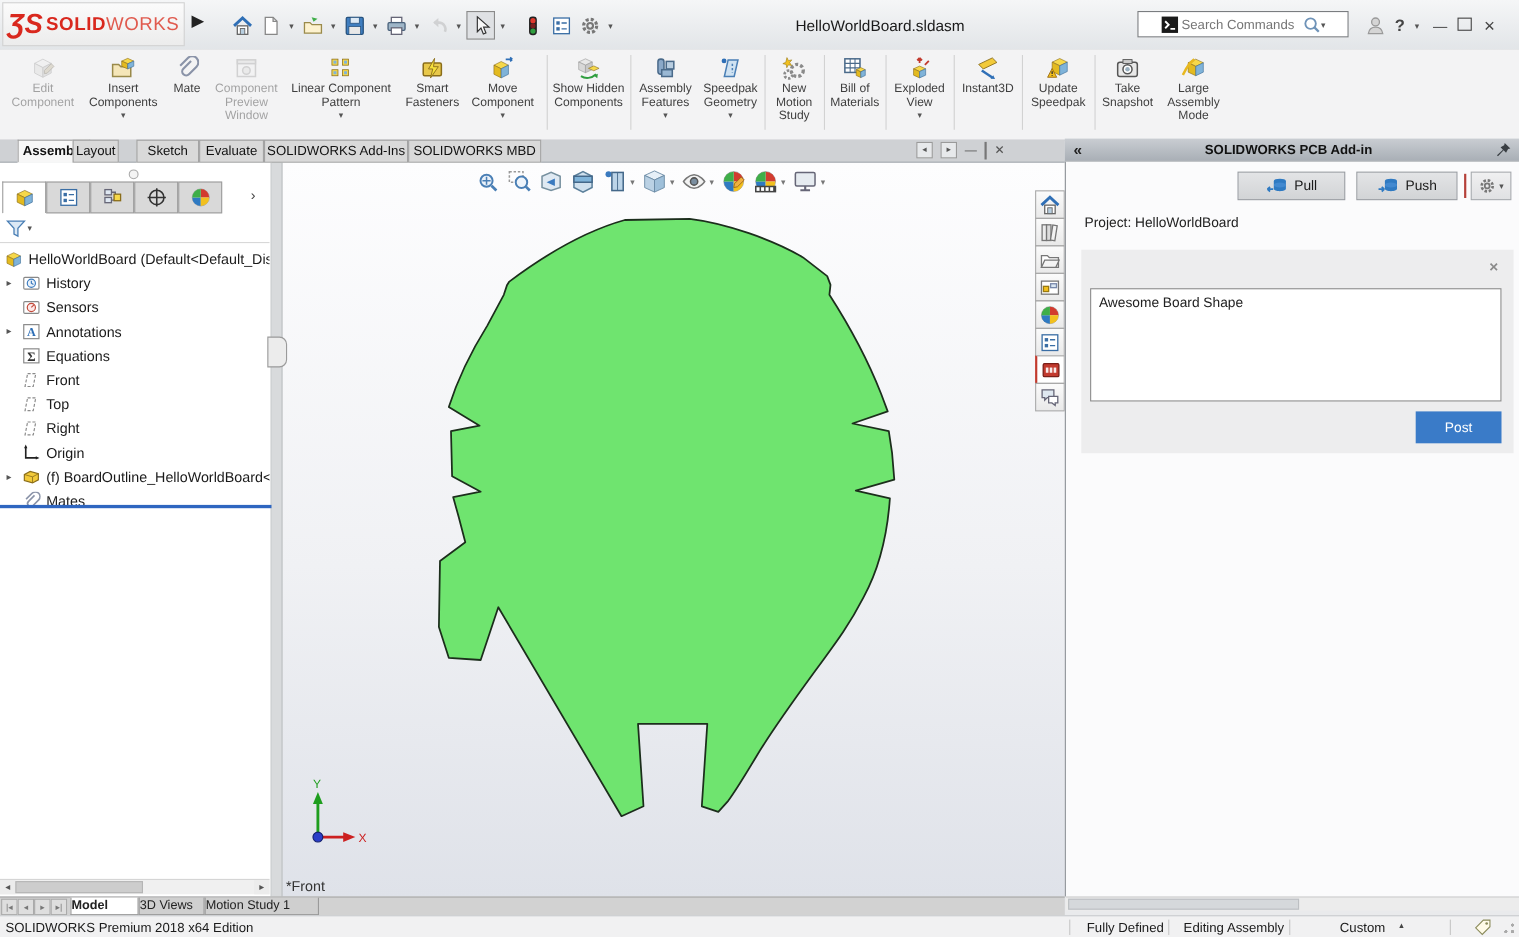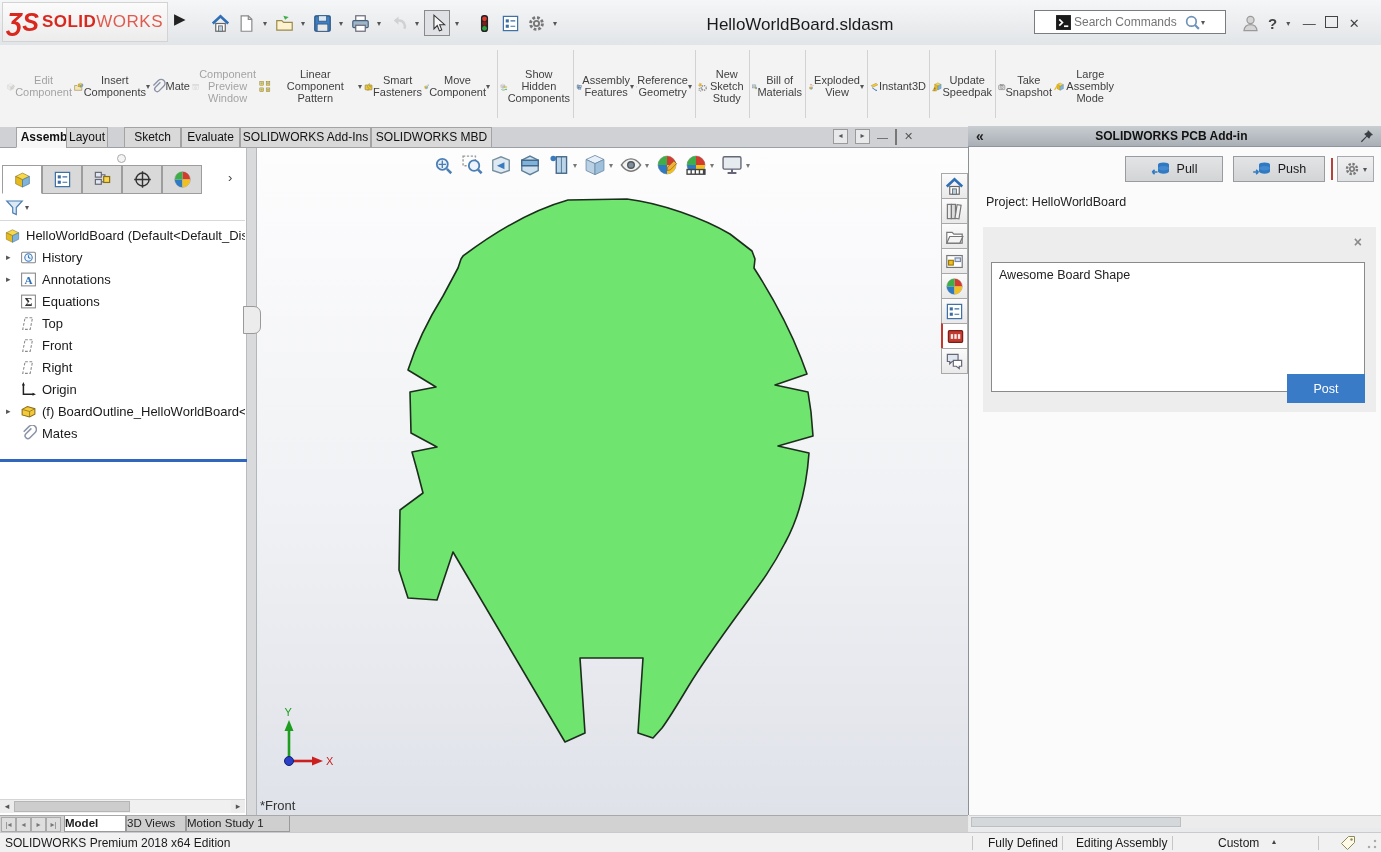--- a/index.html
+++ b/index.html
@@ -14,32 +14,32 @@
   .logo-solid{font-weight:bold;font-size:17px;color:#d9281e;letter-spacing:.5px;}
   .logo-works{font-weight:normal;font-size:17px;color:#e05a4e;letter-spacing:.5px;}
   #logo-flyout{left:174px;top:10px;font-size:15px;color:#222;cursor:pointer;}
   #qat{left:208px;top:10px;height:26px;display:flex;align-items:center;gap:2px;}
   .qbtn{width:24px;height:24px;display:flex;align-items:center;justify-content:center;}
   .qbtn .icon{width:19px;height:19px;}
   .qcaret{font-size:8px;color:#555;width:10px;text-align:center;}
   .qsep{width:6px;}
   .boxed{border:1px solid #8a8a8a;background:#dfe1e4;}
   .grayed{opacity:.45;filter:grayscale(1);}
-  #doc-title{left:640px;top:15px;width:320px;text-align:center;font-size:17px;color:#1a1a1a;}
+  #doc-title{left:640px;top:15px;width:320px;text-align:center;font-size:14px;color:#1a1a1a;}
   #searchbox{left:1034px;top:10px;width:192px;height:24px;background:#fff;border:1px solid #7a7d80;display:flex;align-items:center;box-sizing:border-box;padding:0 20px;}
   #searchbox .icon{width:17px;height:17px;flex:0 0 auto;}
   #search-input{flex:1;border:none;outline:none;font-size:12px;color:#333;font-family:"Liberation Sans",sans-serif;min-width:0;background:transparent;}
   #search-caret{font-size:8px;color:#555;}
   #tb-right{left:1238px;top:10px;height:26px;display:flex;align-items:center;gap:6px;}
   #help-q{font-size:15px;font-weight:bold;color:#444;}
   .win-glyph{font-size:13px;color:#444;width:20px;text-align:center;}
   .win-max{width:11px;height:10px;border:1.6px solid #444;display:inline-block;}
   
   #ribbon{left:0;top:45px;width:1381px;height:82px;background:#f3f3f4;border-bottom:1px solid #c6c9cc;}
-  .rbtn{position:absolute;top:3px;height:76px;display:flex;flex-direction:row;align-items:center;font-size:11px;line-height:12px;color:#3f3f3f;text-align:center;cursor:pointer;}
+  .rbtn{position:absolute;top:3px;height:76px;display:flex;flex-direction:column;align-items:center;font-size:11px;line-height:12px;color:#3f3f3f;text-align:center;cursor:pointer;}
   .rbtn .ric{width:22px;height:22px;margin:3px 0 2px;}
   .rbtn .rdd{font-size:8px;color:#555;height:9px;line-height:9px;margin-top:1px;}
   .rbtn.dis{opacity:.45;filter:grayscale(.8);cursor:default;}
   .rsep{position:absolute;top:5px;height:68px;width:1px;background:#d2d2d2;}
   
   #tabrow{left:0;top:127px;width:968px;height:21px;background:#cfd1d4;border-bottom:1px solid #9aa0a6;box-sizing:border-box;}
   .ctab{position:absolute;top:0;height:21px;background:#d9d9d9;border:1px solid #a3a3a3;box-sizing:border-box;font-size:12px;line-height:19px;text-align:center;color:#111;cursor:pointer;}
   .ctab.active{background:#f7f7f7;font-weight:bold;border-bottom:1px solid #f7f7f7;}
   #doc-ctrl{position:absolute;left:833px;top:2px;display:flex;align-items:center;gap:7px;}
   .dbox{width:13px;height:13px;border:1px solid #9a9a9a;background:#e7e9eb;font-size:8px;color:#555;text-align:center;line-height:12px;}
@@ -89,21 +89,21 @@
   #tpane{left:968px;top:147px;width:413px;height:668px;background:#fbfbfc;border-left:1px solid #8c9196;box-sizing:border-box;}
   .pbtn{position:absolute;height:26px;background:linear-gradient(#e3e4e6,#d2d4d6);border:1px solid #989ca1;box-sizing:border-box;display:flex;align-items:center;justify-content:center;gap:6px;font-size:12.5px;color:#1a1a1a;cursor:pointer;}
   .pbtn .icon{width:20px;height:16px;}
   #pane-reddiv{position:absolute;left:362px;top:11px;width:2px;height:22px;background:#b5413a;}
   #gear-btn{position:absolute;left:368px;top:9px;width:37px;height:26px;background:linear-gradient(#f0f0f1,#e0e1e3);border:1px solid #a6a9ad;box-sizing:border-box;display:flex;align-items:center;justify-content:center;gap:3px;cursor:pointer;}
   #gear-btn .icon{width:16px;height:16px;}
   #gear-caret{font-size:8px;color:#555;}
   #project-label{position:absolute;left:17px;top:48px;font-size:12.5px;color:#222;}
   #comment-card{position:absolute;left:14px;top:80px;width:393px;height:185px;background:#ededee;}
   #card-close{position:absolute;right:14px;top:8px;font-size:14px;font-weight:bold;color:#8a8a8a;cursor:pointer;line-height:14px;}
-  #comment-input{position:absolute;left:8px;top:35px;width:374px;height:130px;box-sizing:border-box;border:1px solid #8a8a8a;background:#fff;font-family:"Liberation Sans",sans-serif;font-size:12.5px;color:#222;padding:5px 7px;resize:none;outline:none;}
+  #comment-input{position:absolute;left:8px;top:35px;width:374px;height:103px;box-sizing:border-box;border:1px solid #8a8a8a;background:#fff;font-family:"Liberation Sans",sans-serif;font-size:12.5px;color:#222;padding:5px 7px;resize:none;outline:none;}
   #post-btn{position:absolute;left:304px;top:147px;width:78px;height:29px;background:#3a7bc8;color:#fff;font-size:12.5px;border:none;display:flex;align-items:center;justify-content:center;cursor:pointer;}
   #pane-scroll{position:absolute;left:0;top:668px;width:413px;height:13px;background:#ececec;border-top:1px solid #d0d0d0;box-sizing:border-box;}
   #pane-scroll-thumb{position:absolute;left:2px;top:1px;width:210px;height:10px;background:#d5d8db;border:1px solid #bcbfc2;box-sizing:border-box;}
   
   #btabs{left:0;top:815px;width:968px;height:17px;background:#d2d2d2;border-top:1px solid #a8a8a8;box-sizing:border-box;}
   .navbtn{position:absolute;top:1px;width:15px;height:15px;background:#dedede;border:1px solid #aaa;box-sizing:border-box;font-size:8px;color:#777;text-align:center;line-height:13px;cursor:pointer;}
   .mtab{position:absolute;top:0;height:16px;background:#cfcfcf;border:1px solid #9a9a9a;border-top:none;box-sizing:border-box;font-size:11.5px;line-height:15px;color:#222;cursor:pointer;}
   .mtab.active{background:#fff;font-weight:bold;}
   
   #statusbar{left:0;top:832px;width:1381px;height:20px;background:#f1f1f2;border-top:1px solid #c8cacd;box-sizing:border-box;font-size:12px;color:#1a1a1a;}
@@ -371,33 +371,33 @@
         <span class="rdd">▾</span>
       </div>
     <div class="rbtn" style="left:636px;width:56px">
         <span class="ric icon">
           <svg viewBox="0 0 16 16">
             <path d="M6.5 2.5h6.5L10.5 13.5H4z" fill="#cfe2f2" stroke="#4a7fb5"></path>
             <circle cx="3.8" cy="3.2" r="1.6" fill="#2f6fb6"></circle>
             <path d="M9.3 5v6" stroke="#4a7fb5" stroke-dasharray="1.6 1.2" fill="none"></path>
           </svg>
         </span>
-        <span>Reference Geometry</span>
+        <span>Speedpak Geometry</span>
         <span class="rdd">▾</span>
       </div>
     <div class="rsep" style="left:695px"></div>
     <div class="rbtn" style="left:698px;width:48px">
         <span class="ric icon">
           <svg viewBox="0 0 16 16">
             <circle cx="10" cy="9.5" r="4" fill="none" stroke="#8a8a8a" stroke-width="2.2" stroke-dasharray="2 1.4"></circle>
             <circle cx="4.2" cy="12.2" r="2.6" fill="none" stroke="#8a8a8a" stroke-width="1.8" stroke-dasharray="1.6 1.1"></circle>
             <path d="M3.2 1l1 2 2.2-.5-1.4 1.8 1.3 1.9-2.2-.4-1 1.9-.4-2.2-2.2-.5 2-1z" fill="#f2c01e" stroke="#9a7a10" stroke-width=".4"></path>
           </svg>
         </span>
-        <span>New Sketch Study</span>
+        <span>New Motion Study</span>
       </div>
     <div class="rsep" style="left:749px"></div>
     <div class="rbtn" style="left:752px;width:50px">
         <span class="ric icon">
           <svg viewBox="0 0 16 16">
             <rect x="1.5" y="1.8" width="10" height="9" fill="#fff" stroke="#4a6a8a"></rect>
             <path d="M1.5 4.8h10M1.5 7.8h10M5 1.8v9M8.2 1.8v9" stroke="#4a6a8a" stroke-width=".7"></path>
             <polygon points="12,7.6 15,9 12,10.4 9,9" fill="#f6d84a" stroke="#8a6d1a" stroke-width=".4"></polygon>
             <polygon points="9,9 12,10.4 12,14.2 9,12.8" fill="#e3ba1f" stroke="#8a6d1a" stroke-width=".4"></polygon>
             <polygon points="15,9 12,10.4 12,14.2 15,12.8" fill="#7fb3d9" stroke="#3a6a96" stroke-width=".4"></polygon>
@@ -562,20 +562,31 @@
           <span class="icon">
             <svg viewBox="0 0 16 16">
               <rect x="1.5" y="3" width="13" height="10" rx="1" fill="#fff" stroke="#888"></rect>
               <circle cx="8" cy="8" r="3.5" fill="#eaf2fa" stroke="#3a7abf"></circle>
               <path d="M8 5.8V8l1.8 1" stroke="#3a7abf" fill="none"></path>
             </svg>
           </span>
           <span>History</span>
         </div>
       <div class="trow">
+          <span class="tnoexp"></span>
+          <span class="icon">
+            <svg viewBox="0 0 16 16">
+              <rect x="1.5" y="3" width="13" height="10" rx="1" fill="#fff" stroke="#888"></rect>
+              <circle cx="8" cy="8" r="3.5" fill="#fde8e8" stroke="#c24a3a"></circle>
+              <path d="M8 8l2.2-2.2" stroke="#c24a3a" fill="none"></path>
+            </svg>
+          </span>
+          <span>Sensors</span>
+        </div>
+      <div class="trow">
           <span class="texp">▸</span>
           <span class="icon">
             <svg viewBox="0 0 16 16">
               <rect x="1.5" y="2" width="13" height="12" fill="#fff" stroke="#888"></rect>
               <text x="8" y="12" font-size="10.5" font-weight="bold" fill="#2f6fb6" text-anchor="middle" font-family="Liberation Serif,serif">A</text>
             </svg>
           </span>
           <span>Annotations</span>
         </div>
       <div class="trow">
@@ -588,30 +599,30 @@
           </span>
           <span>Equations</span>
         </div>
       <div class="trow">
           <span class="tnoexp"></span>
           <span class="icon">
             <svg viewBox="0 0 16 16">
               <path d="M4.8 2.5h7l-2.2 11h-7z" fill="none" stroke="#8a8a8a" stroke-dasharray="2.6 1.5"></path>
             </svg>
           </span>
-          <span>Top</span>
+          <span>Front</span>
         </div>
       <div class="trow">
           <span class="tnoexp"></span>
           <span class="icon">
             <svg viewBox="0 0 16 16">
               <path d="M4.8 2.5h7l-2.2 11h-7z" fill="none" stroke="#8a8a8a" stroke-dasharray="2.6 1.5"></path>
             </svg>
           </span>
-          <span>Front</span>
+          <span>Top</span>
         </div>
       <div class="trow">
           <span class="tnoexp"></span>
           <span class="icon">
             <svg viewBox="0 0 16 16">
               <path d="M4.8 2.5h7l-2.2 11h-7z" fill="none" stroke="#8a8a8a" stroke-dasharray="2.6 1.5"></path>
             </svg>
           </span>
           <span>Right</span>
         </div>

